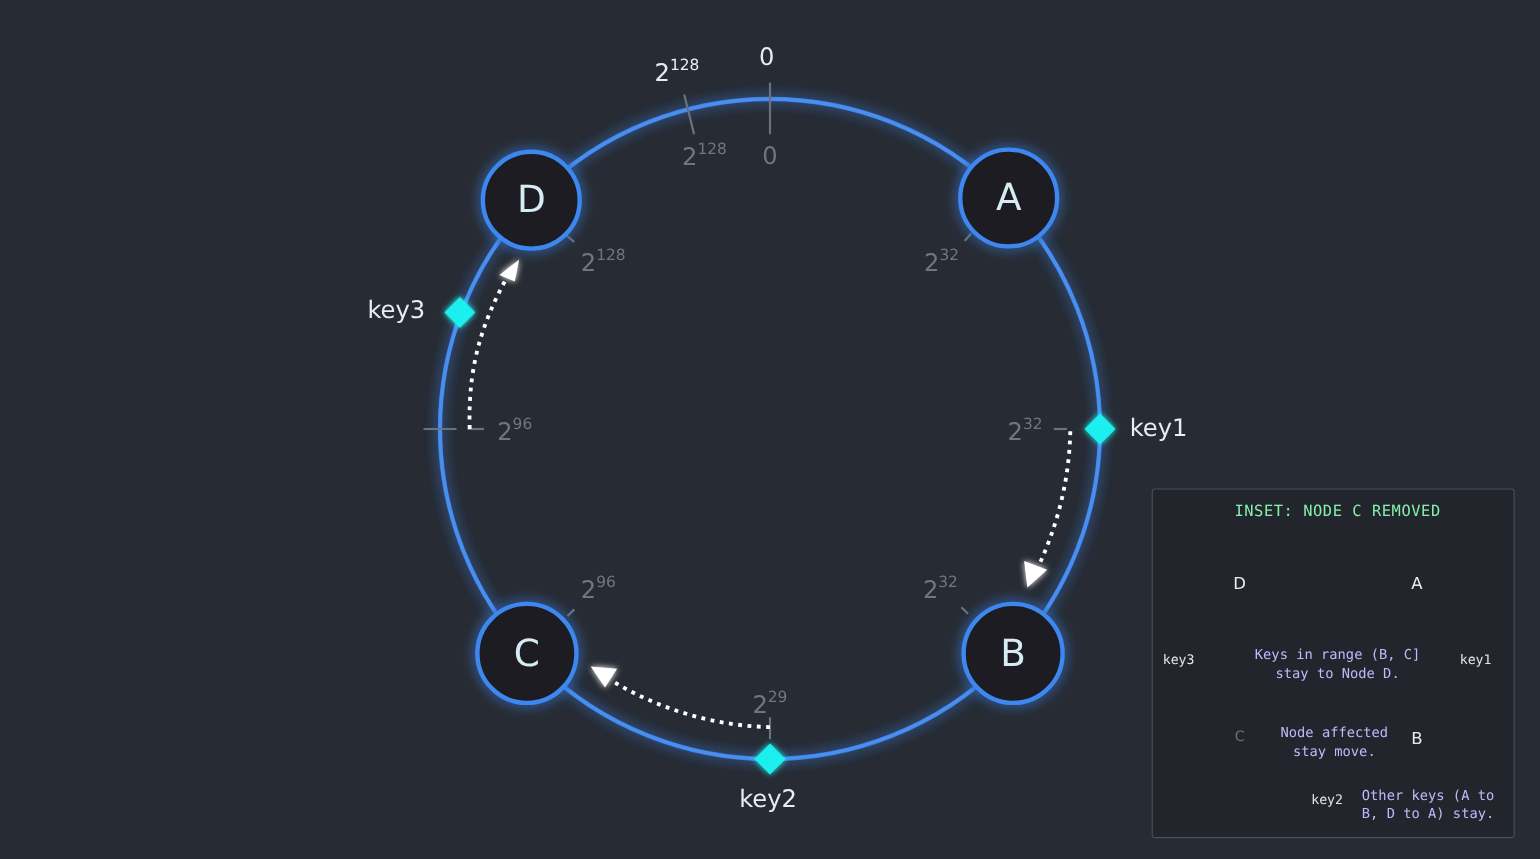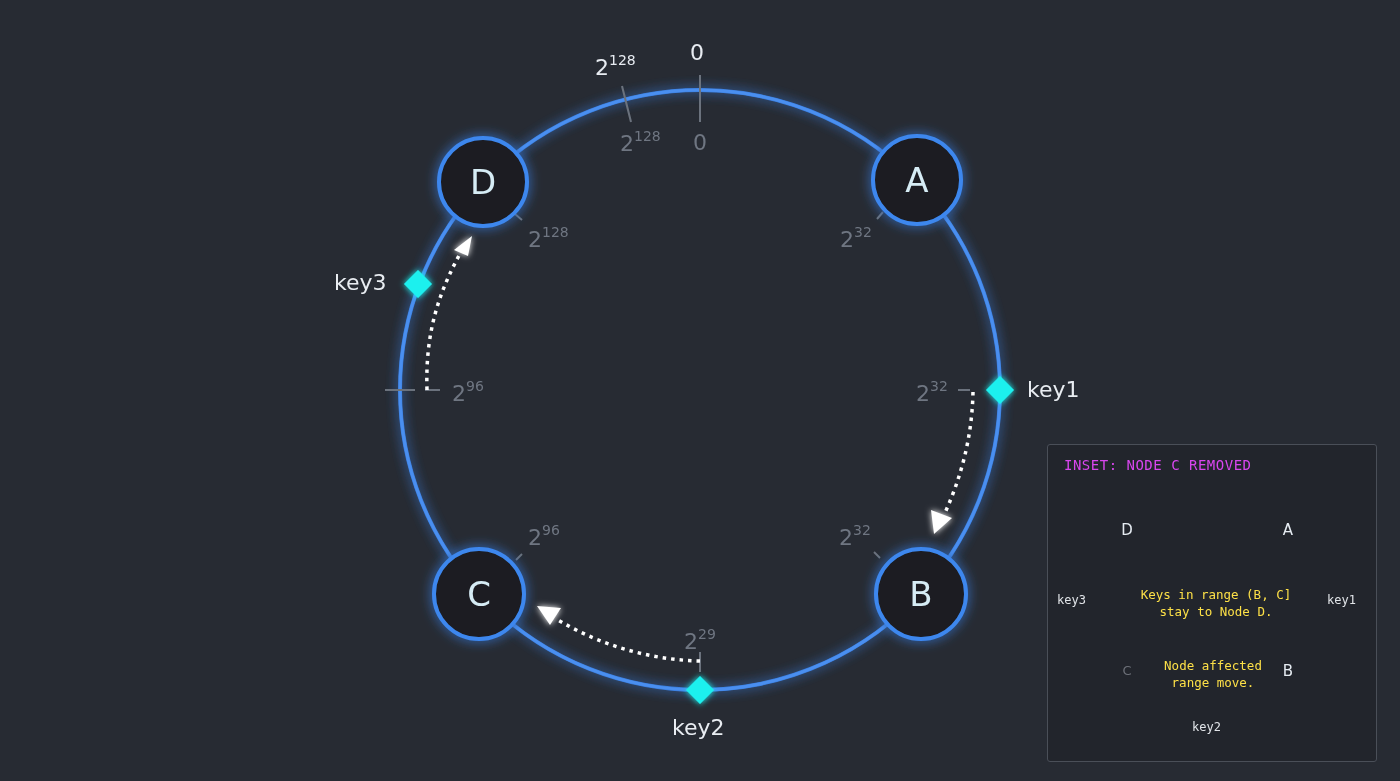--- a/index.html
+++ b/index.html
@@ -15,22 +15,22 @@
   .tick-label sup { font-size:14px; vertical-align:10px; }
   .top-label { color:#e8ecf2; font-family:"DejaVu Sans", sans-serif; font-size:22px; }
   .top-label sup { font-size:14px; vertical-align:10px; }
   .key-label { color:#e9edf2; font-family:"DejaVu Sans", sans-serif; font-size:22px; }
   .node-letter { position:absolute; color:#d6ecf5; font-family:"DejaVu Sans", sans-serif; font-size:34px; text-align:center; width:80px; line-height:80px; }
   .inset {
     position:absolute; left:1047px; top:444px; width:330px; height:318px;
     background:#22252c; border:1.5px solid #4a4f58; border-radius:3px;
     box-sizing:border-box;
   }
-  .inset-title { position:absolute; left:16px; top:12px; width:100%; color:#d946ef; font-size:14px; letter-spacing:0.5px; }
-  .inset-text { position:absolute; color:#fde047; font-size:12.5px; text-align:center; line-height:17px; }
+  .inset-title { position:absolute; left:4px; top:12px; width:100%; text-align:center; color:#86efac; font-size:14px; letter-spacing:0.5px; }
+  .inset-text { position:absolute; color:#c4b5fd; font-size:12.5px; text-align:center; line-height:17px; }
   .inset-key { position:absolute; color:#e1e4e8; font-size:12px; }
   .inset-node { position:absolute; width:32px; line-height:32px; text-align:center; color:#e6ecf2; font-family:"DejaVu Sans", sans-serif; font-size:15px; }
 </style>
 </head>
 <body>
 
 <div id="stage">
   <svg width="1400" height="781" viewBox="0 0 1400 781" style="position:absolute;left:0;top:0">
     <defs>
       <filter id="glow" x="-50%" y="-50%" width="200%" height="200%">
@@ -164,15 +164,19 @@
   <div class="inset-key" style="left:1057px;top:593px">key3</div>
   <div class="inset-key" style="left:1327px;top:593px">key1</div>
   <div class="inset-key" style="left:1192px;top:720px">key2</div>
 
   <div class="inset-text" style="left:1130px;top:586px;width:172px">
     <div>Keys in range (B, C]</div>
     <div>stay to Node D.</div>
   </div>
   <div class="inset-text" style="left:1152px;top:657px;width:122px">
     <div>Node affected</div>
-    <div>range move.</div>
+    <div>stay move.</div>
+  </div>
+  <div class="inset-text" style="left:1238px;top:714px;width:140px;text-align:left">
+    <div>Other keys (A to</div>
+    <div>B, D to A) stay.</div>
   </div>
 </div>
 
 </body></html>

